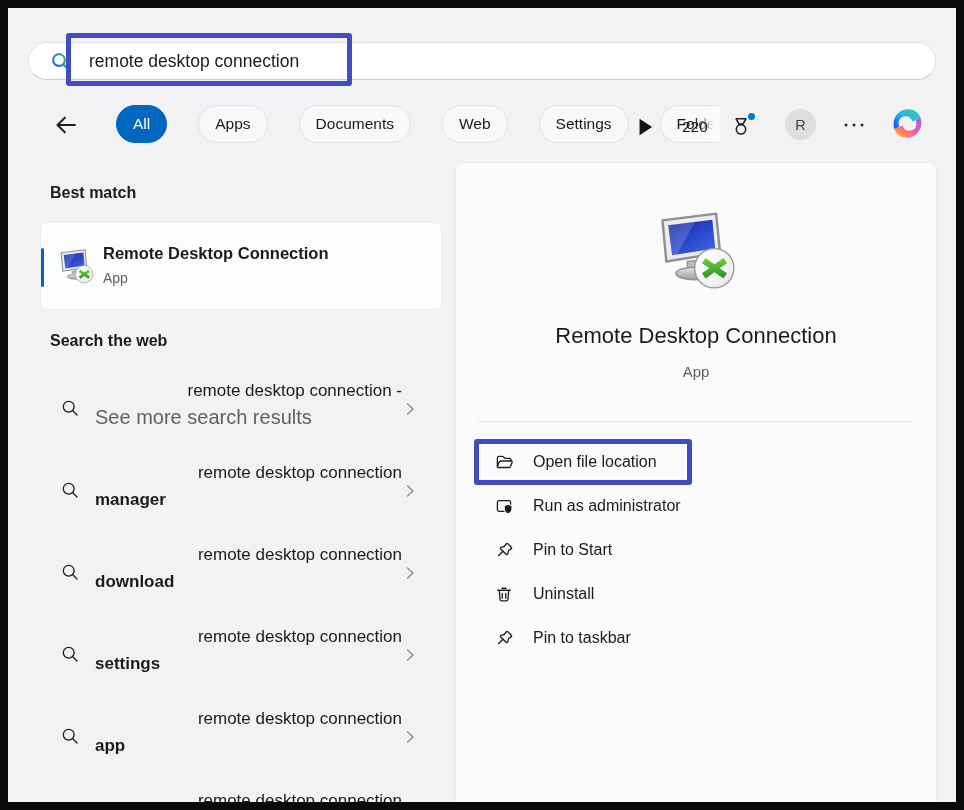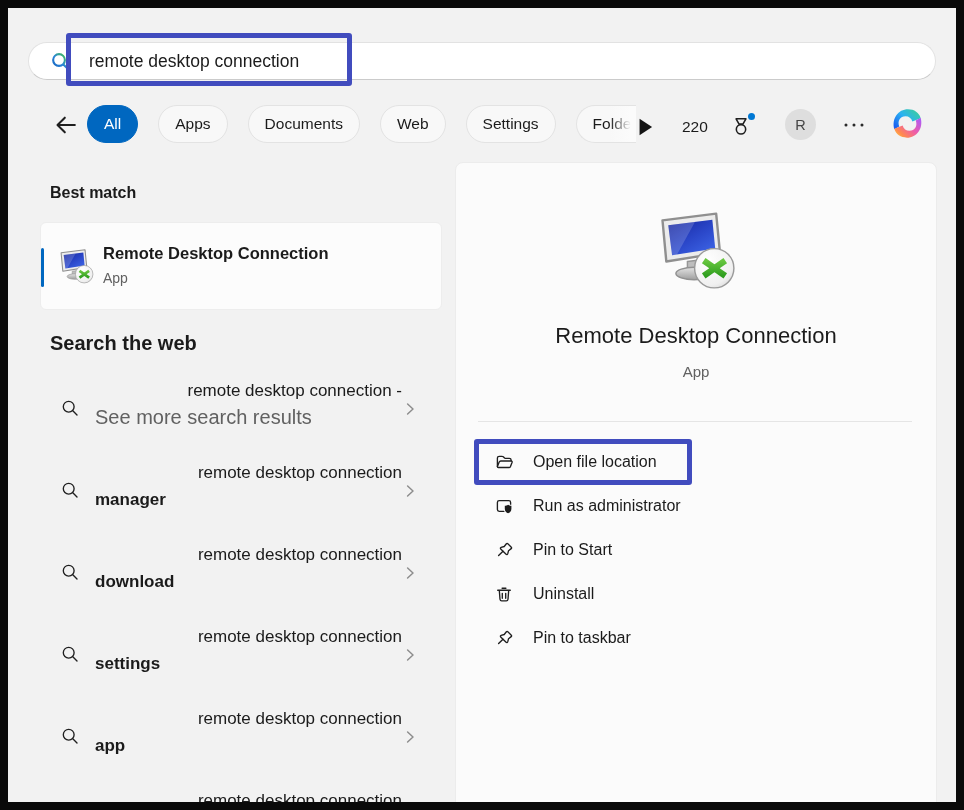--- a/index.html
+++ b/index.html
@@ -15,22 +15,22 @@
     border-radius:20px; }
   .search-glyph { position:absolute; left:21px; top:8px; width:21px; height:21px; }
   .search-input { position:absolute; left:60px; top:1px; width:680px; height:34px;
     border:none; outline:none; background:transparent; font-family:inherit;
     font-size:17.5px; color:#1b1b1b; padding:0; }
   .ann-search { position:absolute; left:58px; top:25px; width:286px; height:53px;
     border:5px solid #414cbe; border-radius:3px; z-index:6; pointer-events:none; }
 
   
   .back-btn { position:absolute; left:45px; top:104px; width:26px; height:26px; cursor:pointer; }
-  .tabs-strip { position:absolute; left:79px; top:96px; height:40px;
-    display:flex; align-items:center; gap:20px; }
+  .tabs-strip { position:absolute; left:108px; top:96px; height:40px;
+    display:flex; align-items:center; gap:31px; }
   .tab { height:38px; border-radius:19px; background:#f8f8f8; border:1px solid #e3e3e3;
     display:flex; align-items:center; padding:0 16px; font-size:15.5px; color:#1b1b1b;
     white-space:nowrap; cursor:pointer; flex:0 0 auto; }
   .tab.selected { background:#0067c0; border-color:#0067c0; color:#fff; }
   .tab.truncated { max-width:60px; overflow:hidden; position:relative;
     border-right:none; border-radius:19px 0 0 19px; }
   .tab.truncated .tab-fade { position:absolute; right:0; top:0; bottom:0; width:26px;
     background:linear-gradient(to right, rgba(250,250,250,0), #fbfbfb 80%); }
   .play-btn { position:absolute; left:626px; top:107px; width:22px; height:24px; cursor:pointer; }
   .rewards { position:absolute; left:674px; top:104px; height:30px;
@@ -48,21 +48,21 @@
 
   
   .h-best { position:absolute; left:42px; top:176px; font-size:16px; font-weight:700; color:#1b1b1b; }
   .best-card { position:absolute; left:32px; top:214px; width:402px; height:88px;
     background:#fcfcfc; border:1px solid #ededed; border-radius:6px; cursor:pointer; }
   .accent-bar { position:absolute; left:0px; top:25px; width:3px; height:39px;
     border-radius:2px; background:#0067c0; }
   .bm-icon { position:absolute; left:15px; top:23px; width:41px; height:41px; }
   .bm-title { position:absolute; left:62px; top:21px; font-size:16.5px; font-weight:700; color:#1b1b1b; }
   .bm-sub { position:absolute; left:62px; top:47px; font-size:14px; color:#616161; }
-  .h-web { position:absolute; left:42px; top:324px; font-size:20px; font-weight:700; color:#1b1b1b; }
+  .h-web { position:absolute; left:42px; top:324px; font-size:16px; font-weight:700; color:#1b1b1b; }
 
   .suggestions { position:absolute; left:32px; top:360px; width:402px; }
   .sug-row { position:relative; height:82px; cursor:pointer; }
   .sug-icon { position:absolute; left:20px; top:30px; width:20px; height:20px; }
   .sug-lines { position:absolute; left:55px; top:9px; right:40px; }
   .sug-line1 { font-size:17px; color:#1b1b1b; line-height:27px; white-space:nowrap;text-align:right; }
   .sug-line2 { font-size:17px; color:#1b1b1b; line-height:27px; font-weight:700; white-space:nowrap; }
   .sug-line2.muted { font-size:20px; color:#616161; font-weight:400; }
   .sug-line2:empty { display:none; }
   .sug-chevron { position:absolute; left:362px; top:33px; width:16px; height:16px; }

